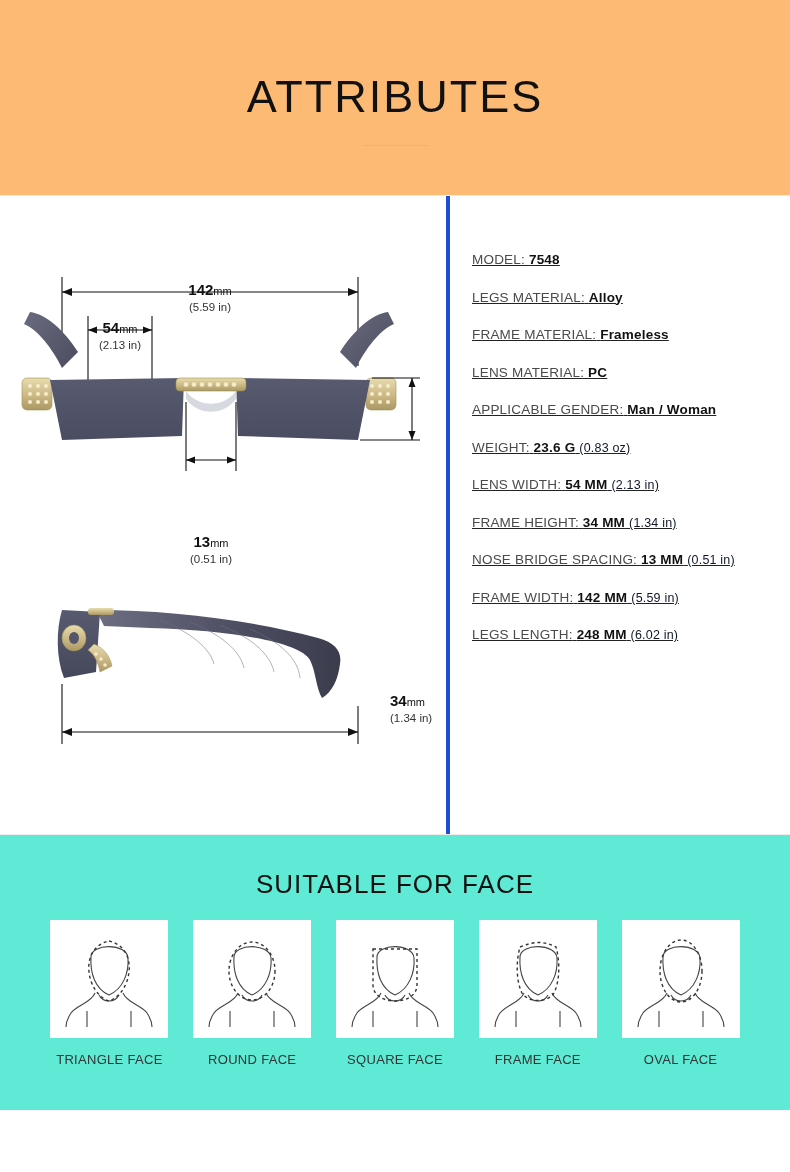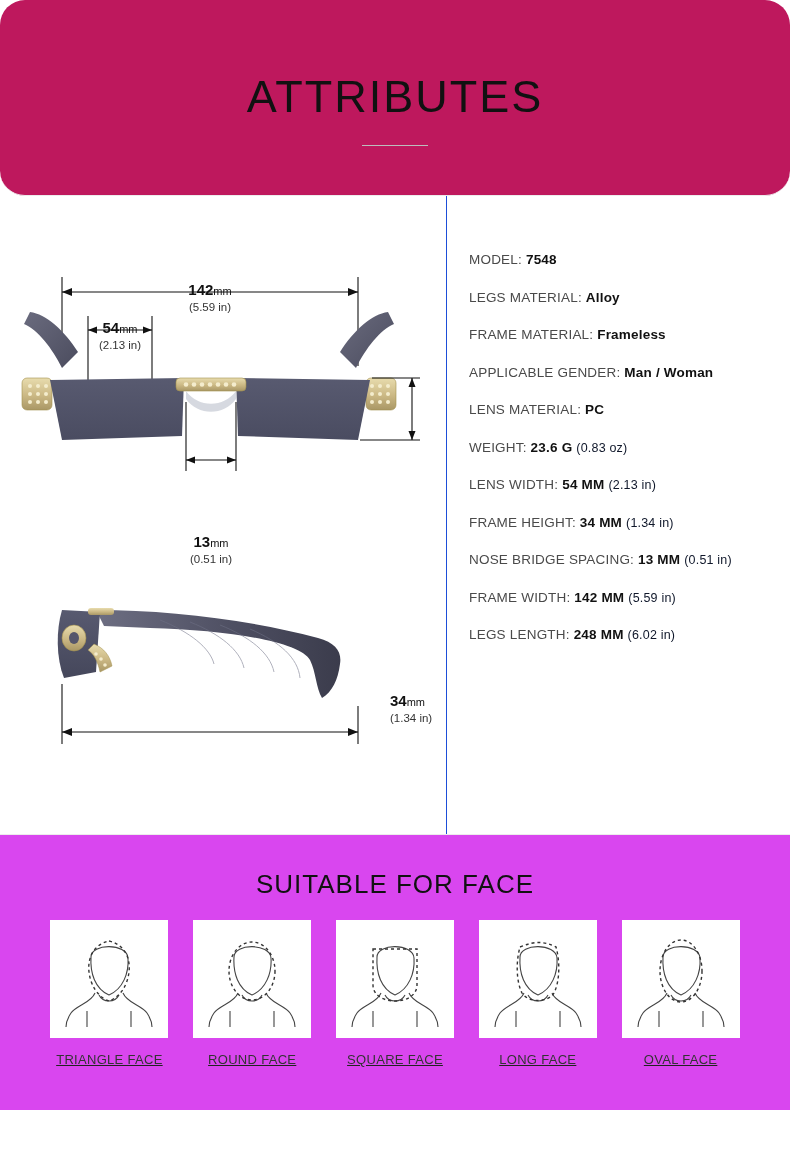--- a/index.html
+++ b/index.html
@@ -10,27 +10,26 @@
     background: #ffffff;
     font-family: "Liberation Sans", sans-serif;
     color: #222;
     overflow: hidden;
     position: relative;
   }
 
   
   .header {
     height: 196px;
-    background: #be185d;
+    background: #fdba74;
     display: flex;
     flex-direction: column;
     align-items: center;
     justify-content: center;
     border-bottom: 1px solid #ececec;
-    border-radius: 25px;
   }
   .header-title {
     font-size: 45px;
     letter-spacing: 2px;
     font-weight: 400;
     color: #111;
     margin: 0;
     padding-top: 22px;
   }
   .header-rule {
@@ -47,22 +46,23 @@
     background: #fff;
     position: relative;
   }
   .diagram-col {
     width: 446px;
     position: relative;
   }
   .spec-col {
     flex: 1;
     padding: 56px 0 0 22px;
-    border-left: 1px solid #1d4ed8;
+    border-left: 4px solid #1d4ed8;
     position: relative;
+    text-decoration: underline;
   }
   .spec-row {
     font-size: 13.5px;
     color: #4a4a4a;
     margin-bottom: 22.5px;
     letter-spacing: .2px;
     white-space: nowrap;
   }
   .spec-row .val {
     color: #111;
@@ -82,40 +82,39 @@
     color: #111;
   }
   .dimlabel .big { font-size: 15px; font-weight: bold; }
   .dimlabel .unit { font-size: 11px; font-weight: normal; }
   .dimlabel .inch { font-size: 11.5px; color: #333; font-weight: normal; display:block; }
 
   .glassesA, .glassesB { position: absolute; }
 
   
   .faces-section {
-    background: #d946ef;
+    background: #5eead4;
     height: 338px;
     border-top: 1px solid #ececec;
     padding-top: 34px;
     position: relative;
   }
   .faces-title {
     text-align: center;
     font-size: 26px;
     letter-spacing: 1px;
     color: #111;
     margin: 0 0 20px 0;
     font-weight: 400;
   }
   .faces-row {
     display: flex;
     justify-content: center;
     gap: 4px;
     padding: 0 40px;
-    text-decoration: underline;
   }
   .face-item {
     width: 140px;
     text-align: center;
   }
   .face-card {
     background: #fff;
     width: 118px;
     height: 118px;
     margin: 0 auto;
@@ -327,27 +326,27 @@
       <span>LEGS MATERIAL:</span>
       <span class="val">Alloy</span>
       <span class="sub"></span>
     </div>
     <div class="spec-row">
       <span>FRAME MATERIAL:</span>
       <span class="val">Frameless</span>
       <span class="sub"></span>
     </div>
     <div class="spec-row">
+      <span>LENS MATERIAL:</span>
+      <span class="val">PC</span>
+      <span class="sub"></span>
+    </div>
+    <div class="spec-row">
       <span>APPLICABLE GENDER:</span>
       <span class="val">Man / Woman</span>
-      <span class="sub"></span>
-    </div>
-    <div class="spec-row">
-      <span>LENS MATERIAL:</span>
-      <span class="val">PC</span>
       <span class="sub"></span>
     </div>
     <div class="spec-row">
       <span>WEIGHT:</span>
       <span class="val">23.6 G</span>
       <span class="sub">(0.83 oz)</span>
     </div>
     <div class="spec-row">
       <span>LENS WIDTH:</span>
       <span class="val">54 MM</span>
@@ -443,21 +442,21 @@
             <path d="M34,66 C30,76 16,78 10,86 C6,92 5,96 5,100"></path>
             <path d="M62,66 C66,76 80,78 86,86 C90,92 91,96 91,100"></path>
             <path d="M38,68 C42,76 54,76 58,68"></path>
             <path d="M26,84 L26,100 M70,84 L70,100"></path>
           </g>
           <g fill="none" stroke="#333" stroke-width="1.4" stroke-dasharray="3 3">
             <path d="M30,20 C44,14 54,14 66,20 C70,34 70,54 64,66 C58,76 38,76 32,66 C26,54 26,34 30,20 Z"></path>
           </g>
         </svg>
       </div>
-      <div class="face-label">LONG FACE</div>
+      <div class="face-label">FRAME FACE</div>
     </div>
 
     <div class="face-item">
       <div class="face-card">
         <svg width="96" height="104" viewBox="0 0 96 104">
           <g fill="none" stroke="#444" stroke-width="1.1">
             <path d="M30,30 C30,16 66,16 67,31 C68,46 62,62 48,68 C34,62 29,46 30,30 Z"></path>
             <path d="M34,66 C30,76 16,78 10,86 C6,92 5,96 5,100"></path>
             <path d="M62,66 C66,76 80,78 86,86 C90,92 91,96 91,100"></path>
             <path d="M38,68 C42,76 54,76 58,68"></path>

